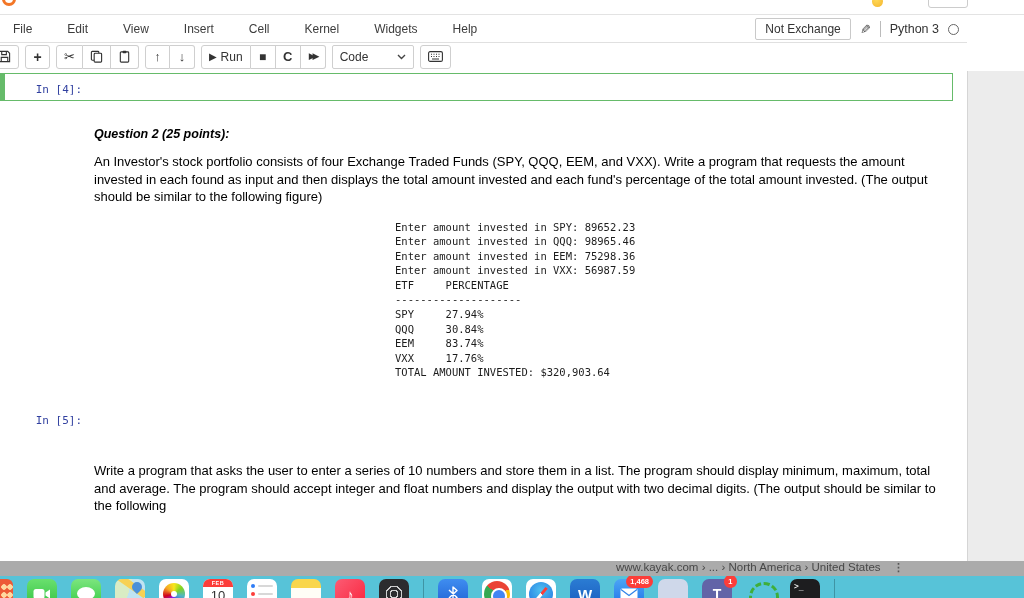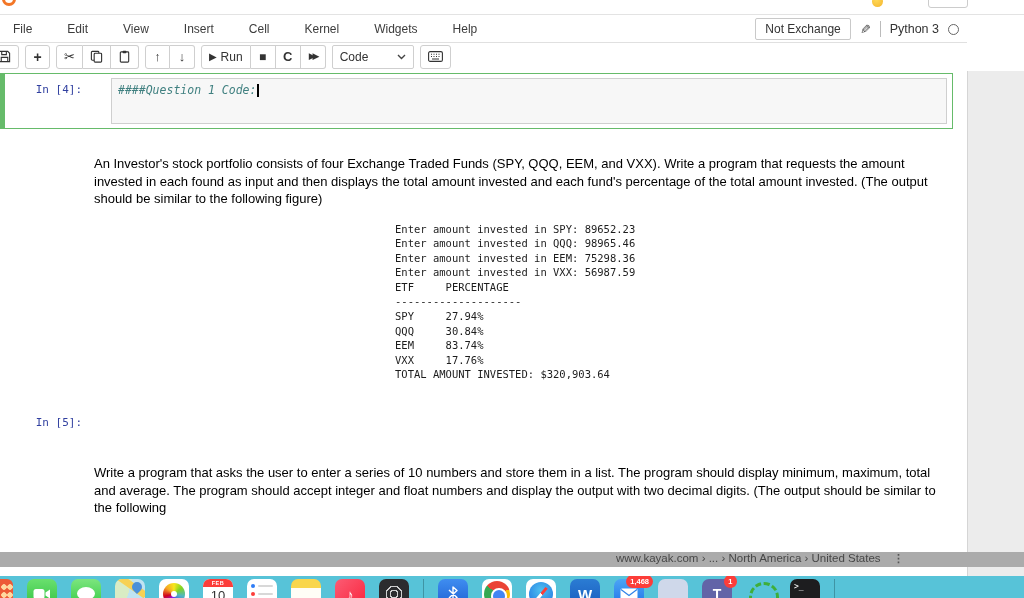--- a/index.html
+++ b/index.html
@@ -66,21 +66,21 @@
 
   .markdown { margin:26px 84px 0 94px; color:#000; }
   .markdown h4 { font-size:12.5px; font-weight:bold; font-style:italic; margin-bottom:12px; }
   .markdown p { font-size:13px; line-height:17.5px; max-width:846px; }
   .console-out { margin:14px 0 0 301px; font-family:"DejaVu Sans Mono", monospace;
                  font-size:10.5px; line-height:14.6px; color:#1c1c1c; white-space:pre; }
   .md2 { margin-top:30px; }
   .cell2-wrap { margin-top:24px;align-items:flex-end; }
 
   
-  .statusbar { position:absolute; left:0; right:0; bottom:31px; height:15px;
+  .statusbar { position:absolute; left:0; right:0; bottom:22px; height:15px;
                background:#ababab; z-index:6; }
   .statusbar .sb-text { position:absolute; left:616px; top:0; font-size:11.5px; color:#474747; }
   .statusbar .sb-dots { position:absolute; left:893px; top:0; font-size:11px; color:#555; font-weight:bold; }
 
   
   .dock { position:absolute; left:0; right:0; bottom:0; height:22px; background:#57c3d8;
           overflow:hidden; z-index:7; }
   .dock-inner { display:flex; align-items:flex-start; gap:14px; padding:3px 0 0 0; }
   .dicon { width:30px; height:30px; border-radius:7px; position:relative; flex-shrink:0; }
   .dock-div { width:1px; height:19px; background:rgba(20,60,70,.35); margin-top:0; flex-shrink:0; }
@@ -238,26 +238,24 @@
             <path d="M3 3.2 h1 M5.5 3.2 h1 M8 3.2 h1 M10.5 3.2 h1 M3 5.5 h1 M5.5 5.5 h1 M8 5.5 h1 M10.5 5.5 h1 M4 8 h7" stroke="#333" stroke-width="1.1"></path>
           </svg>
       </div>
     </div>
   </div>
 
   <div class="nb">
 
     <div class="cell selected">
       <div class="prompt">In [4]:</div>
-      <div class="input-area">
-        <span class="code-comment">####Question 1 Code:</span><span class="cursor"></span>
-      </div>
     </div>
 
     <div class="markdown">
+      <h4>Question 2 (25 points):</h4>
       <p>An Investor's stock portfolio consists of four Exchange Traded Funds (SPY, QQQ, EEM, and VXX). Write a program that requests the amount invested in each found as input and then displays the total amount invested and each fund's percentage of the total amount invested. (The output should be similar to the following figure)</p>
       <pre class="console-out">Enter amount invested in SPY: 89652.23
 Enter amount invested in QQQ: 98965.46
 Enter amount invested in EEM: 75298.36
 Enter amount invested in VXX: 56987.59
 ETF     PERCENTAGE
 --------------------
 SPY     27.94%
 QQQ     30.84%
 EEM     83.74%

